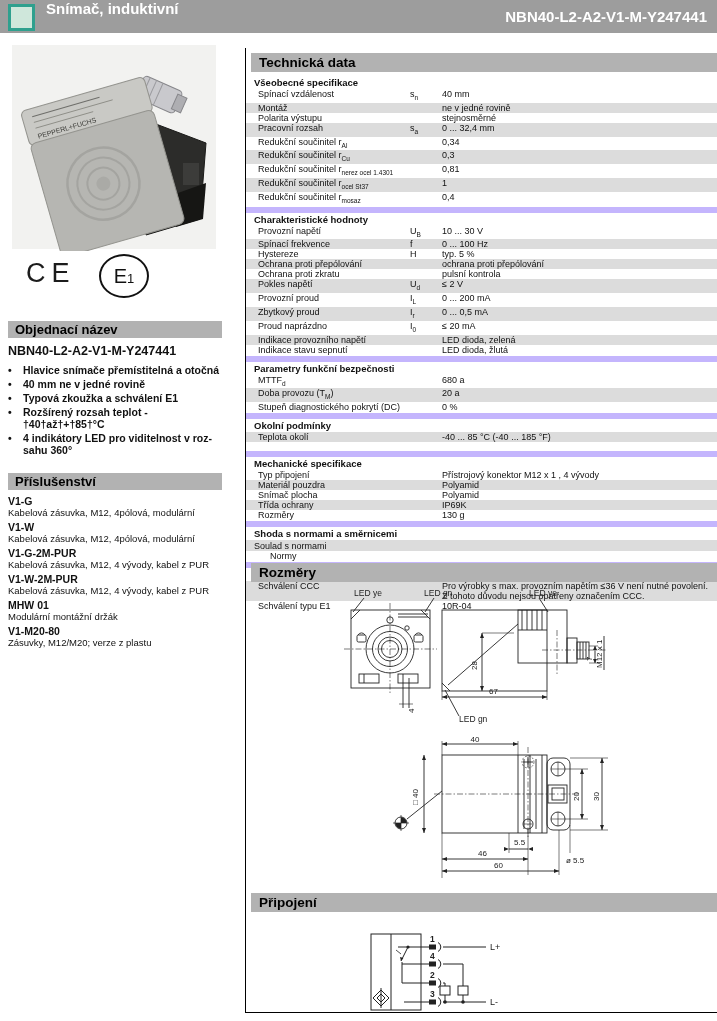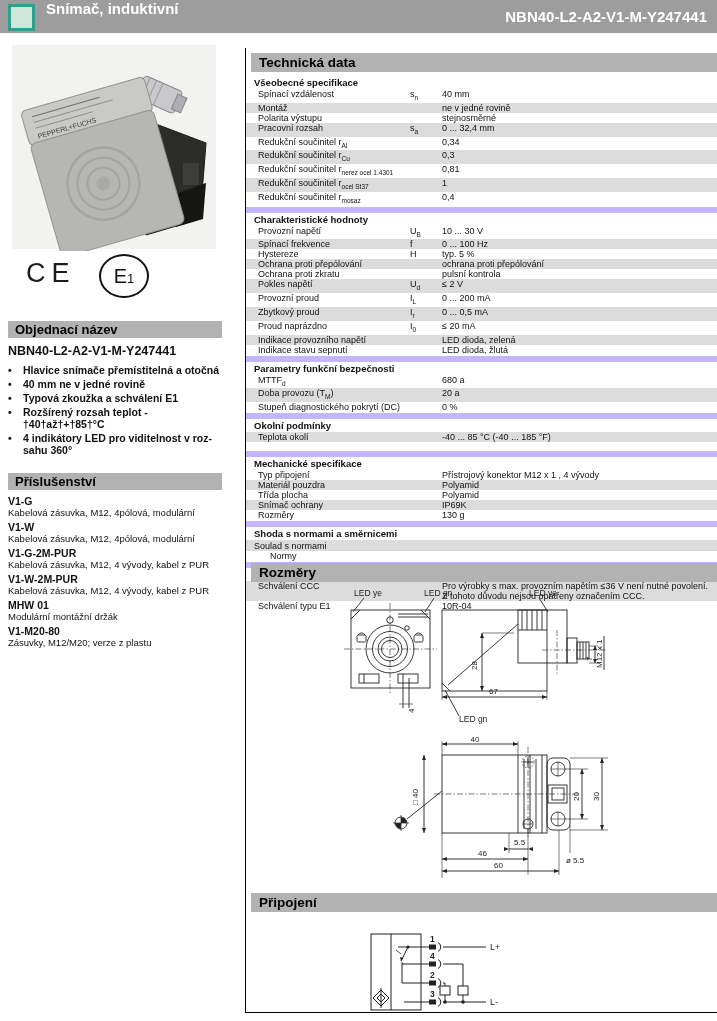--- a/index.html
+++ b/index.html
@@ -297,26 +297,26 @@
         <span class="lab">Typ připojení</span>
         <span class="sym"></span>
         <span class="val">Přístrojový konektor M12 x 1 , 4 vývody</span>
       </div>
       <div class="trow shade">
         <span class="lab">Materiál pouzdra</span>
         <span class="sym"></span>
         <span class="val">Polyamid</span>
       </div>
       <div class="trow">
-        <span class="lab">Třída plocha</span>
+        <span class="lab">Snímač plocha</span>
         <span class="sym"></span>
         <span class="val">Polyamid</span>
       </div>
       <div class="trow shade">
-        <span class="lab">Snímač ochrany</span>
+        <span class="lab">Třída ochrany</span>
         <span class="sym"></span>
         <span class="val">IP69K</span>
       </div>
       <div class="trow">
         <span class="lab">Rozměry</span>
         <span class="sym"></span>
         <span class="val">130 g</span>
       </div>
       <div class="thead">Shoda s normami a směrnicemi</div>
       <div class="tgroup shade">Soulad s normami</div>

